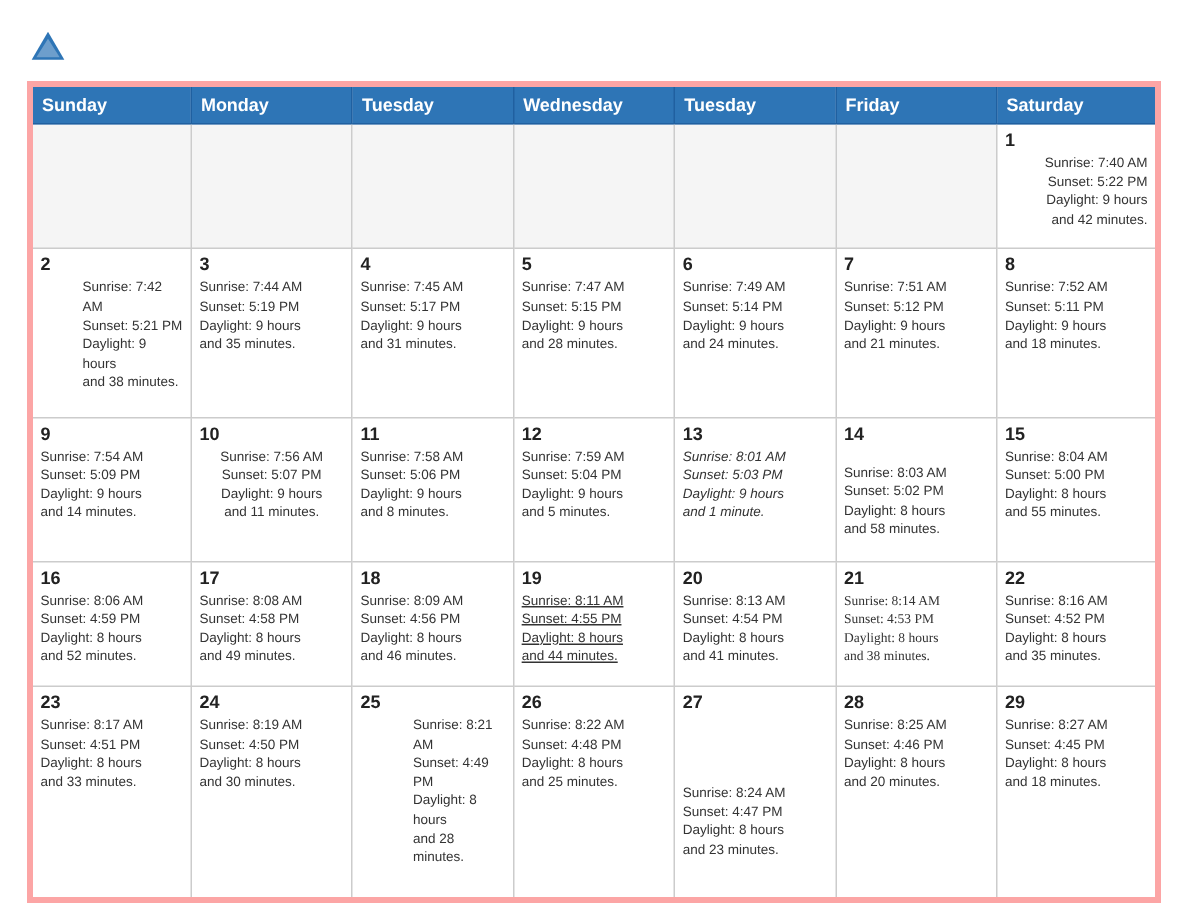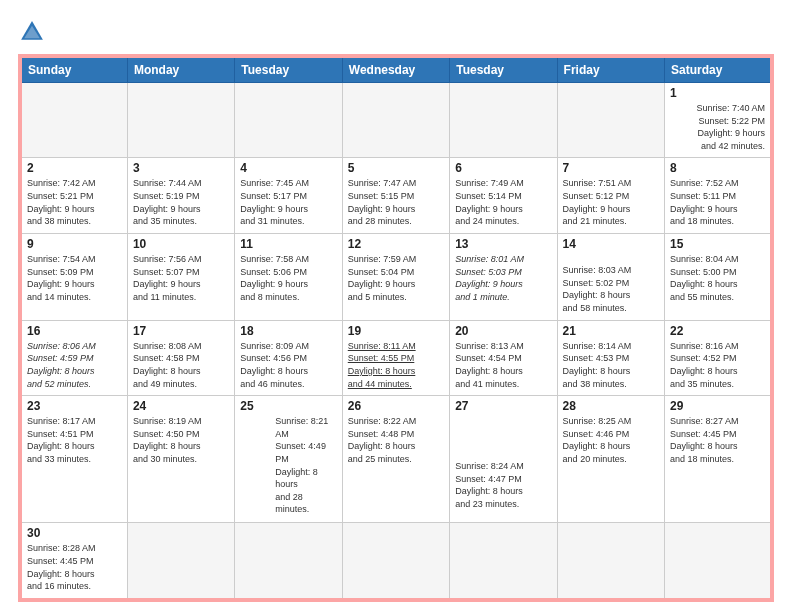--- a/index.html
+++ b/index.html
@@ -141,21 +141,21 @@
             <span class="day-number">1</span>
             <div class="day-info" style="white-space: pre-line; text-align: right;">Sunrise: 7:40 AM
 Sunset: 5:22 PM
 Daylight: 9 hours
 and 42 minutes.</div>
           </td>
         </tr>
         <tr>
           <td>
             <span class="day-number">2</span>
-            <div class="day-info" style="white-space: pre-line;">Sunrise: 7:42 AM
+            <div class="day-info" style="white-space: pre-line; margin-left: 28px;">Sunrise: 7:42 AM
 Sunset: 5:21 PM
 Daylight: 9 hours
 and 38 minutes.</div>
           </td>
           <td>
             <span class="day-number">3</span>
             <div class="day-info" style="white-space: pre-line;">Sunrise: 7:44 AM
 Sunset: 5:19 PM
 Daylight: 9 hours
 and 35 minutes.</div>
@@ -199,21 +199,21 @@
         <tr>
           <td>
             <span class="day-number">9</span>
             <div class="day-info" style="white-space: pre-line;">Sunrise: 7:54 AM
 Sunset: 5:09 PM
 Daylight: 9 hours
 and 14 minutes.</div>
           </td>
           <td>
             <span class="day-number">10</span>
-            <div class="day-info" style="white-space: pre-line;">Sunrise: 7:56 AM
+            <div class="day-info" style="white-space: pre-line; text-align: center;">Sunrise: 7:56 AM
 Sunset: 5:07 PM
 Daylight: 9 hours
 and 11 minutes.</div>
           </td>
           <td>
             <span class="day-number">11</span>
             <div class="day-info" style="white-space: pre-line;">Sunrise: 7:58 AM
 Sunset: 5:06 PM
 Daylight: 9 hours
 and 8 minutes.</div>
@@ -243,21 +243,21 @@
             <span class="day-number">15</span>
             <div class="day-info" style="white-space: pre-line;">Sunrise: 8:04 AM
 Sunset: 5:00 PM
 Daylight: 8 hours
 and 55 minutes.</div>
           </td>
         </tr>
         <tr>
           <td>
             <span class="day-number">16</span>
-            <div class="day-info" style="white-space: pre-line; font-style: italic;">Sunrise: 8:06 AM
+            <div class="day-info" style="white-space: pre-line;">Sunrise: 8:06 AM
 Sunset: 4:59 PM
 Daylight: 8 hours
 and 52 minutes.</div>
           </td>
           <td>
             <span class="day-number">17</span>
             <div class="day-info" style="white-space: pre-line;">Sunrise: 8:08 AM
 Sunset: 4:58 PM
 Daylight: 8 hours
 and 49 minutes.</div>
@@ -278,21 +278,21 @@
           </td>
           <td>
             <span class="day-number">20</span>
             <div class="day-info" style="white-space: pre-line;">Sunrise: 8:13 AM
 Sunset: 4:54 PM
 Daylight: 8 hours
 and 41 minutes.</div>
           </td>
           <td>
             <span class="day-number">21</span>
-            <div class="day-info" style="white-space: pre-line;">Sunrise: 8:14 AM
+            <div class="day-info" style="white-space: pre-line; font-family: Liberation Serif, serif;">Sunrise: 8:14 AM
 Sunset: 4:53 PM
 Daylight: 8 hours
 and 38 minutes.</div>
           </td>
           <td>
             <span class="day-number">22</span>
             <div class="day-info" style="white-space: pre-line;">Sunrise: 8:16 AM
 Sunset: 4:52 PM
 Daylight: 8 hours
 and 35 minutes.</div>
@@ -341,31 +341,16 @@
 Daylight: 8 hours
 and 20 minutes.</div>
           </td>
           <td>
             <span class="day-number">29</span>
             <div class="day-info" style="white-space: pre-line;">Sunrise: 8:27 AM
 Sunset: 4:45 PM
 Daylight: 8 hours
 and 18 minutes.</div>
           </td>
-        </tr>
-        <tr>
-          <td class="last-row">
-            <span class="day-number">30</span>
-            <div class="day-info" style="white-space: pre-line;">Sunrise: 8:28 AM
-Sunset: 4:45 PM
-Daylight: 8 hours
-and 16 minutes.</div>
-          </td>
-          <td class="empty last-row"></td>
-          <td class="empty last-row"></td>
-          <td class="empty last-row"></td>
-          <td class="empty last-row"></td>
-          <td class="empty last-row"></td>
-          <td class="empty last-row"></td>
         </tr>
       </tbody>
   </table>
 </div>
 
 </body></html>

